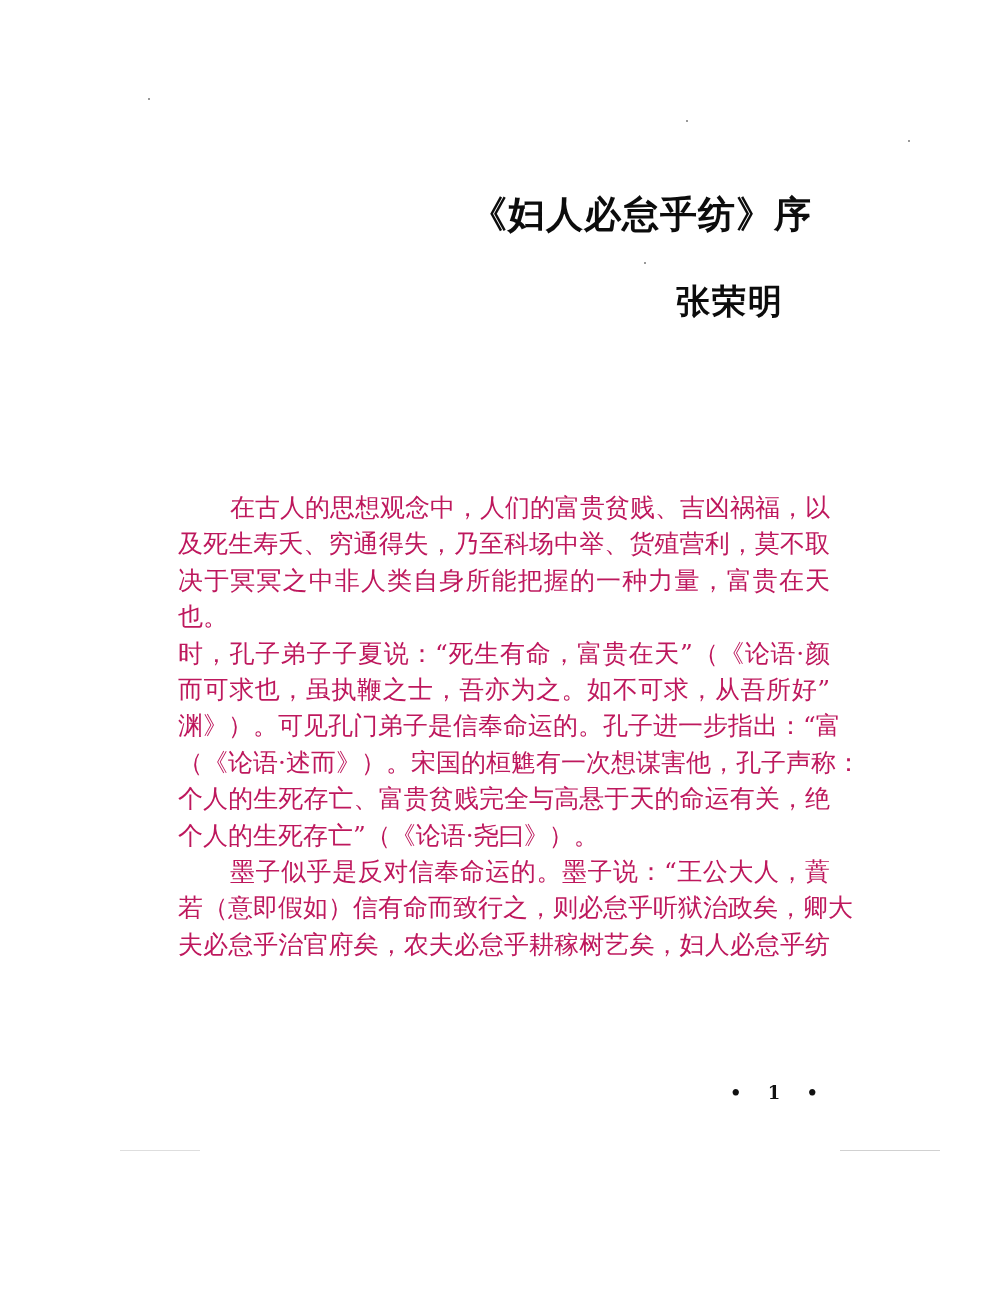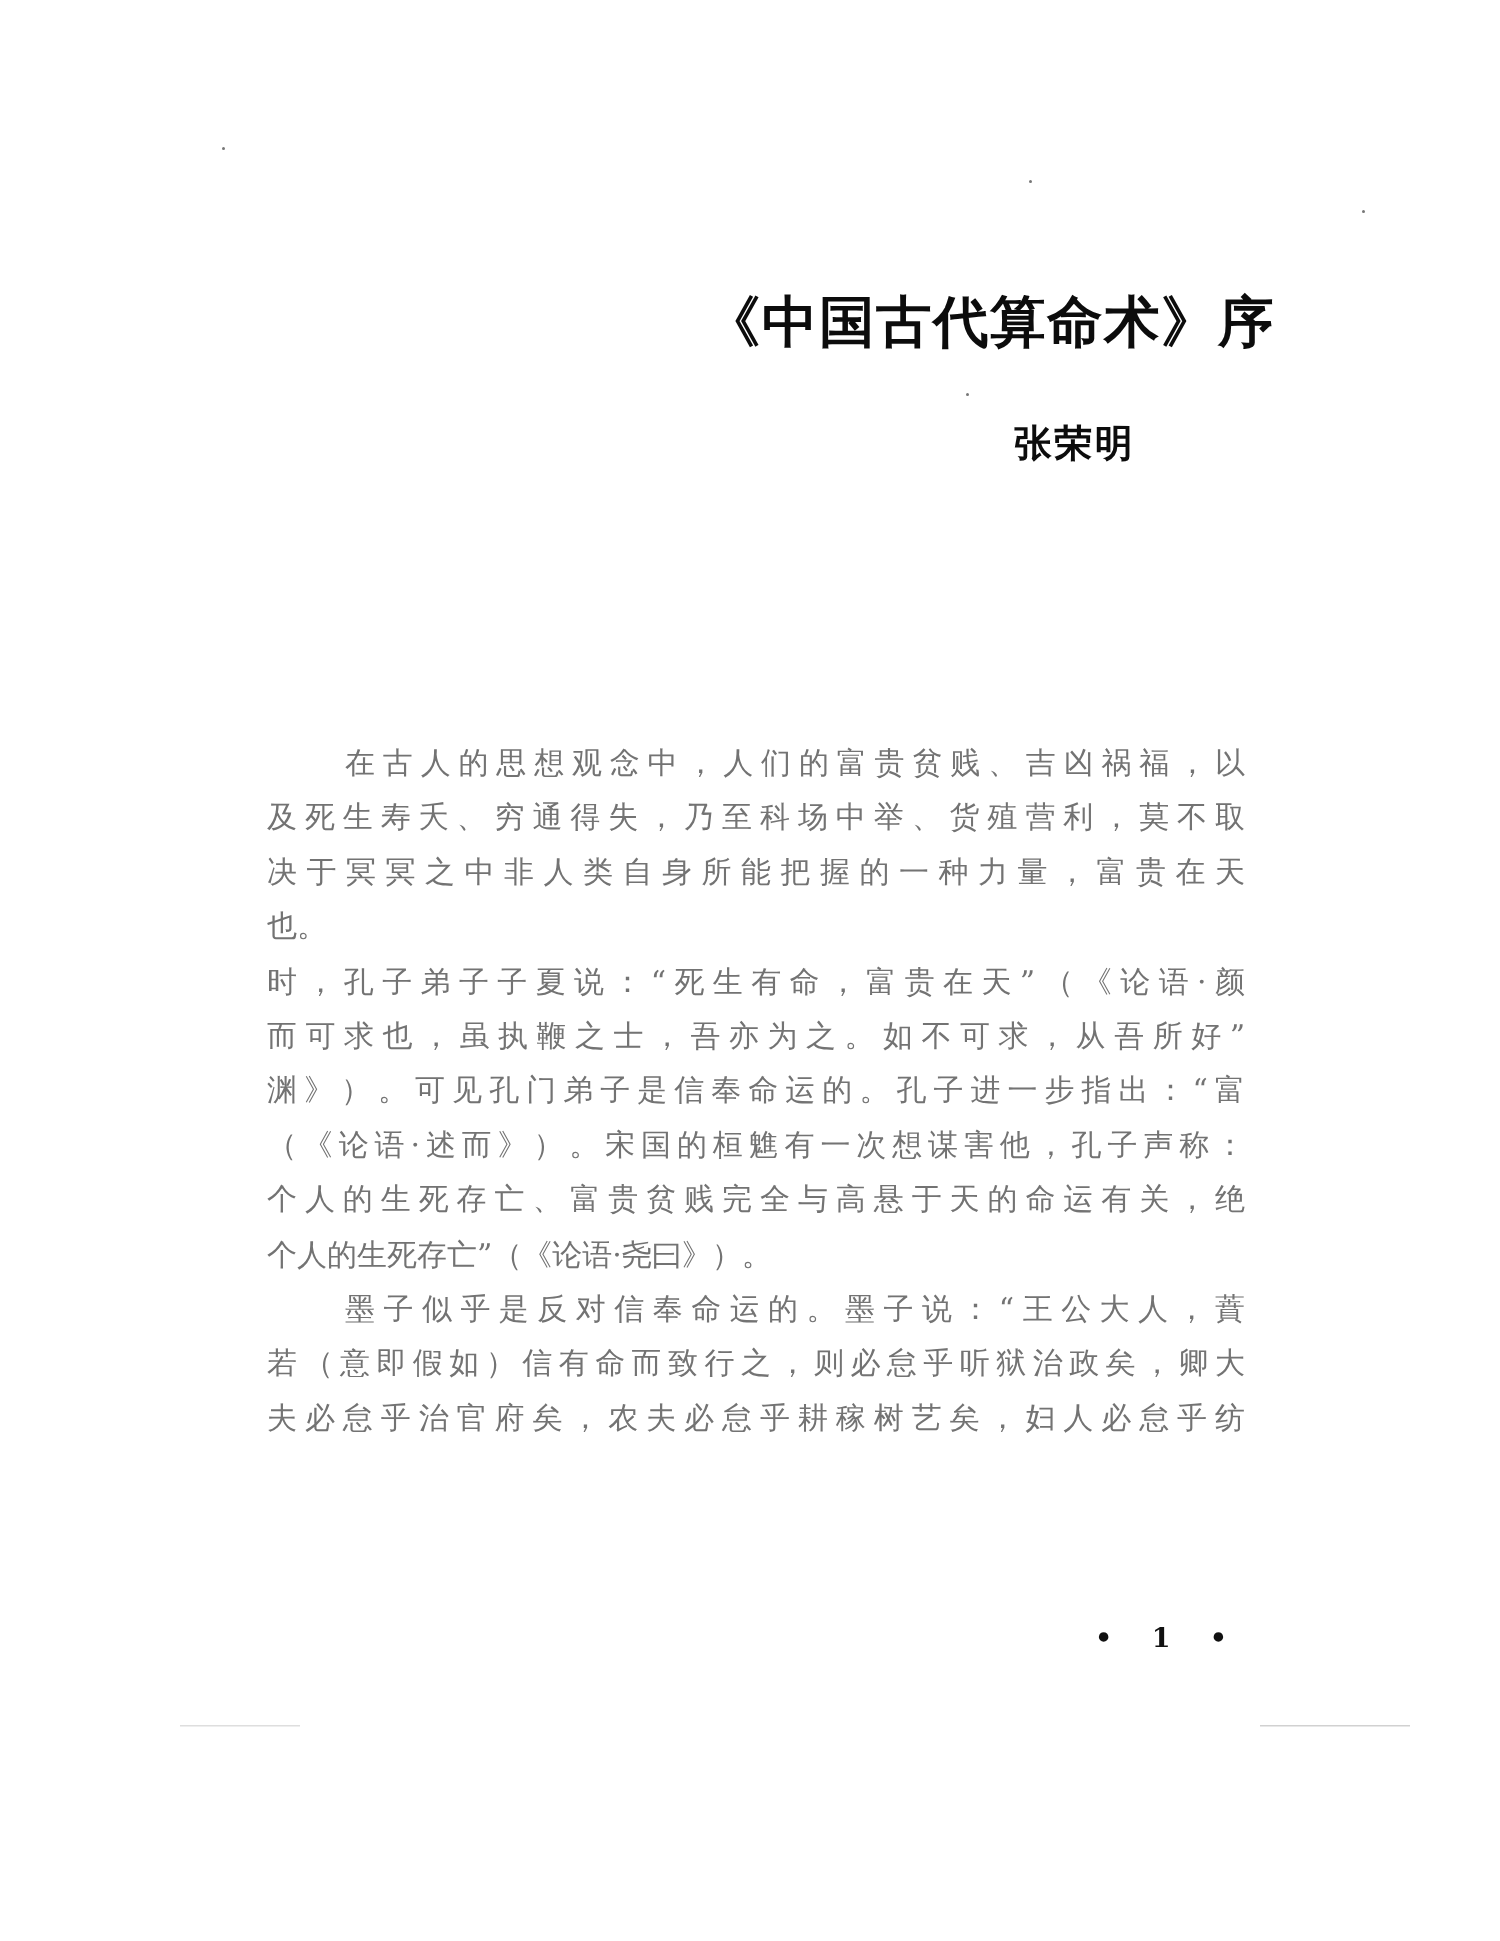--- a/index.html
+++ b/index.html
@@ -30,42 +30,42 @@
     font-weight: bold;
     letter-spacing: 1px;
     white-space: nowrap;
     font-family: "DejaVu Sans", "Liberation Sans", sans-serif;
     color: #0c0c0c;
   }
   .author {
     position: absolute;
     left: 676px;
     top: 279px;
-    font-size: 25px;
+    font-size: 34px;
     font-weight: bold;
     letter-spacing: 2px;
     white-space: nowrap;
     font-family: "DejaVu Sans", "Liberation Sans", sans-serif;
     color: #0c0c0c;
   }
   .body-text {
     position: absolute;
     left: 178px;
     top: 490px;
     width: 652px;
   }
   .line {
     height: 36.4px;
     line-height: 36.4px;
-    font-size: 20px;
+    font-size: 25px;
     white-space: nowrap;
     text-align: justify;
     text-align-last: justify;
     letter-spacing: 0;
-    color: #737373;
+    color: #be185d;
   }
   .line.short { text-align-last: left; }
   .line.indent { padding-left: 52px; }
   .page-number {
     position: absolute;
     left: 730px;
     top: 1082px;
     font-size: 18px;
     font-weight: bold;
     white-space: nowrap;
@@ -82,21 +82,21 @@
     width: 2px; height: 2px;
     background: #777;
     border-radius: 1px;
   }
 </style>
 </head>
 <body>
 
 <div class="page">
 
-  <div class="title">《中国古代算命术》序</div>
+  <div class="title">《妇人必怠乎纺》序</div>
   <div class="author">张荣明</div>
 
   <div class="body-text">
 
     <div class="line indent">在古人的思想观念中，人们的富贵贫贱、吉凶祸福，以</div>
     <div class="line">及死生寿夭、穷通得失，乃至科场中举、货殖营利，莫不取</div>
     <div class="line">决于冥冥之中非人类自身所能把握的一种力量，富贵在天</div>
     <div class="line short">也。</div>
 
     <div class="line">时，孔子弟子子夏说：“死生有命，富贵在天”（《论语·颜</div>

